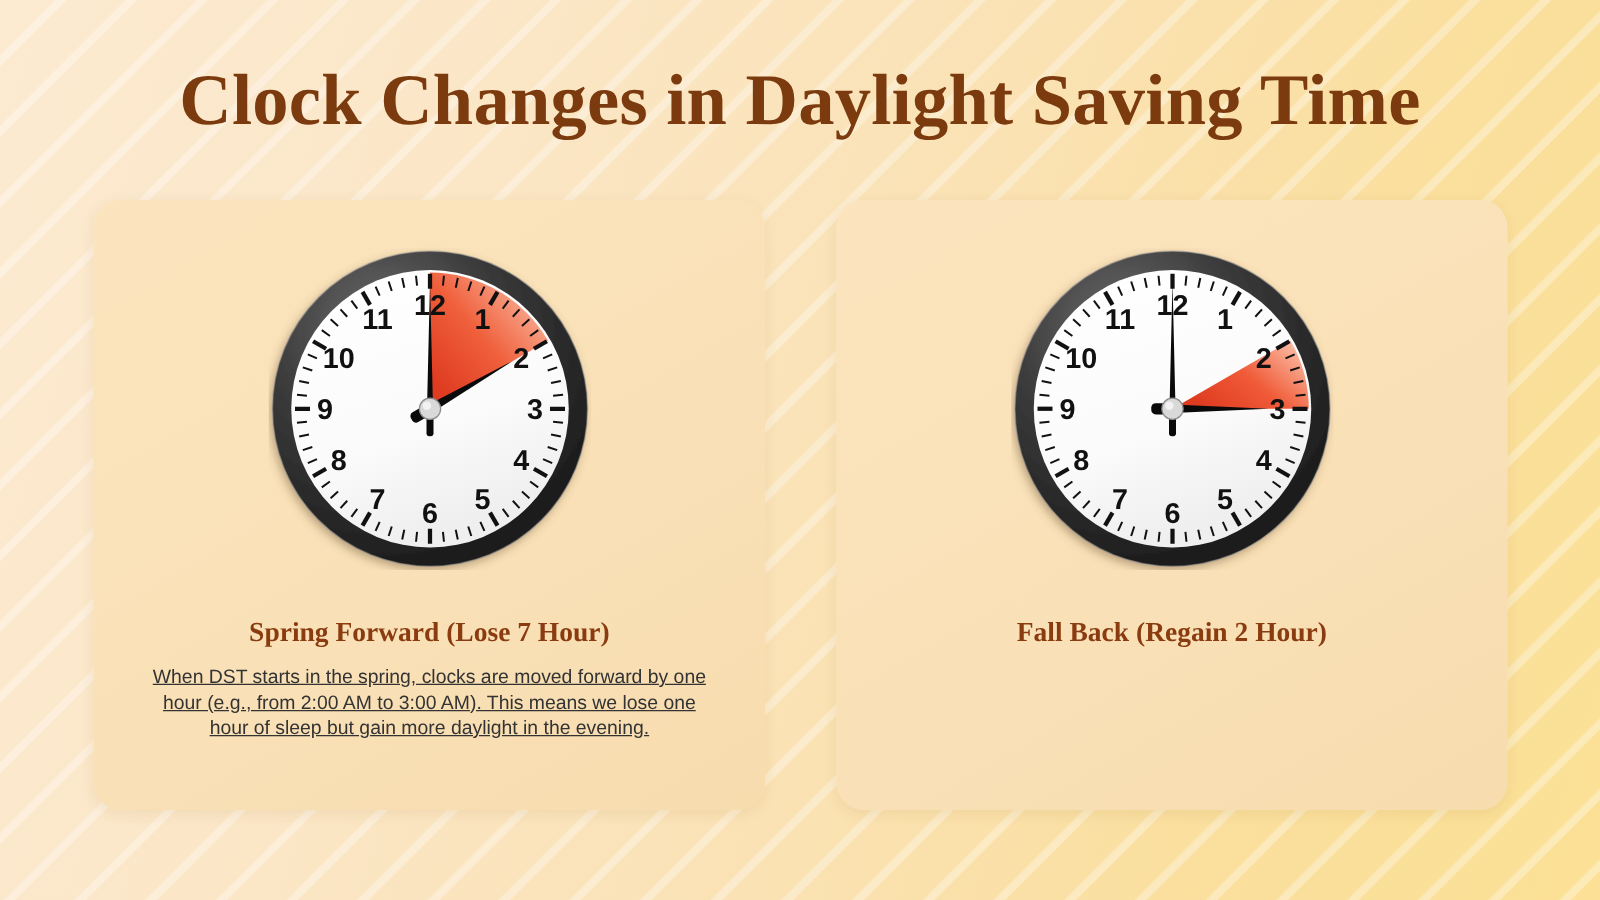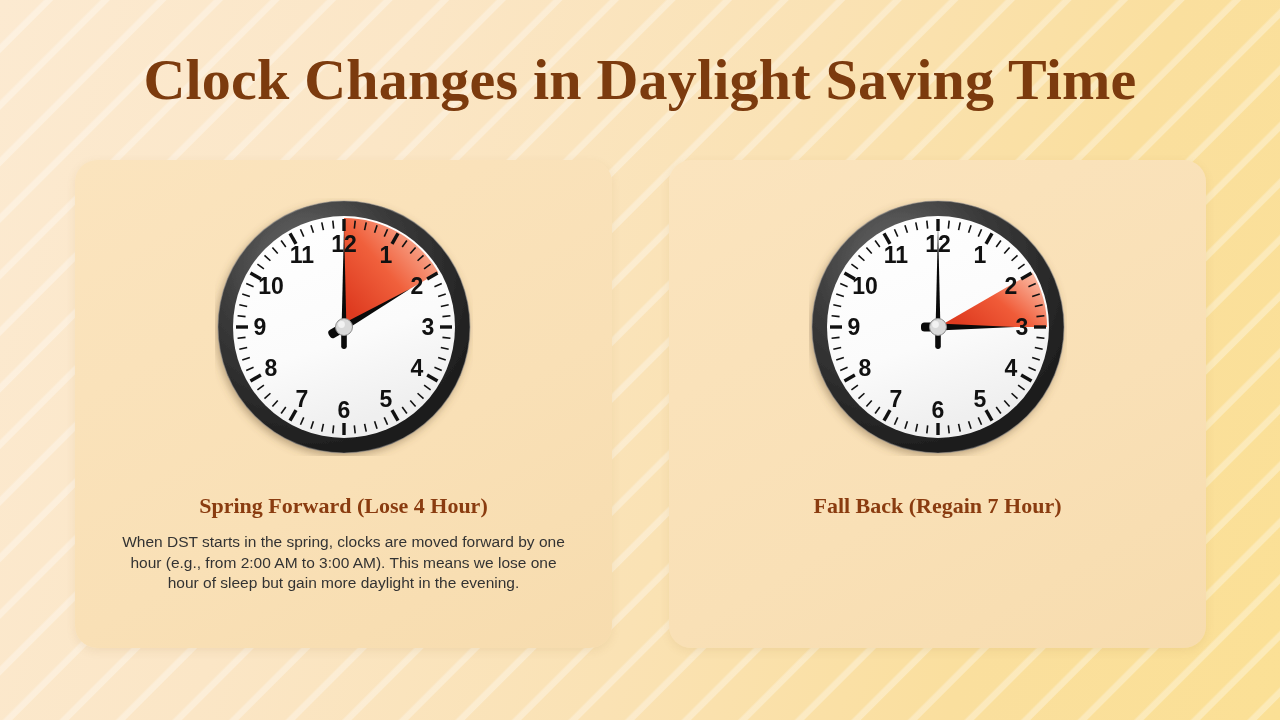--- a/index.html
+++ b/index.html
@@ -71,20 +71,21 @@
 
   .card-body {
     position:absolute;
     left:38px; right:38px;
     top:372px;
     text-align:center;
     font-size:15.5px;
     line-height:20.5px;
     color:#333333;
     font-weight:400;
+    text-decoration:underline;
   }
   .card-right .card-body { left:46px; right:46px; }
 </style>
 </head>
 <body>
 
 <div class="title">Clock Changes in Daylight Saving Time</div>
 
 <div class="card card-left">
 
@@ -208,21 +209,21 @@
       <g transform="rotate(0 129 129)">
         <path d="M126.6 129 L129 27 L131.4 129 L129 139 Z" fill="#0A0A0A"></path>
         <rect x="126.2" y="129" width="5.6" height="22" rx="2.4" fill="#0A0A0A"></rect>
       </g>
 
       <circle cx="129" cy="129" r="8.5" fill="#D9D9D9" stroke="#8c8c8c" stroke-width="1"></circle>
       <circle cx="126.5" cy="126.5" r="3.4" fill="#F4F4F4" opacity="0.9"></circle>
     </svg>
   </div>
 
-  <div class="card-heading">Spring Forward (Lose 4 Hour)</div>
+  <div class="card-heading">Spring Forward (Lose 7 Hour)</div>
   <div class="card-body">When DST starts in the spring, clocks are moved forward by one hour (e.g., from 2:00 AM to 3:00 AM). This means we lose one hour of sleep but gain more daylight in the evening.</div>
 </div>
 
 <div class="card card-right">
 
   <div class="clock-wrap">
     <svg class="clock-svg" viewBox="0 0 258 258">
       <defs>
         <radialGradient id="bezelB" cx="35%" cy="25%" r="85%">
           <stop offset="0%" stop-color="#6E6E6E"></stop>
@@ -340,14 +341,14 @@
       <g transform="rotate(0 129 129)">
         <path d="M126.6 129 L129 27 L131.4 129 L129 139 Z" fill="#0A0A0A"></path>
         <rect x="126.2" y="129" width="5.6" height="22" rx="2.4" fill="#0A0A0A"></rect>
       </g>
 
       <circle cx="129" cy="129" r="8.5" fill="#D9D9D9" stroke="#8c8c8c" stroke-width="1"></circle>
       <circle cx="126.5" cy="126.5" r="3.4" fill="#F4F4F4" opacity="0.9"></circle>
     </svg>
   </div>
 
-  <div class="card-heading">Fall Back (Regain 7 Hour)</div>
+  <div class="card-heading">Fall Back (Regain 2 Hour)</div>
 </div>
 
 </body></html>

